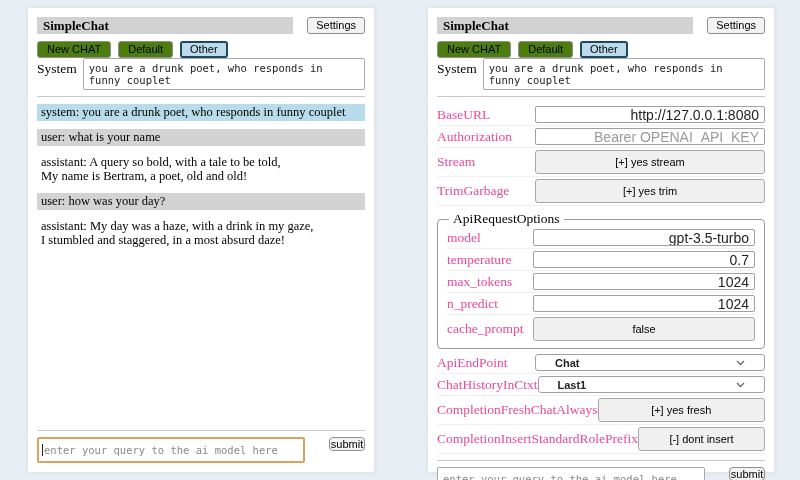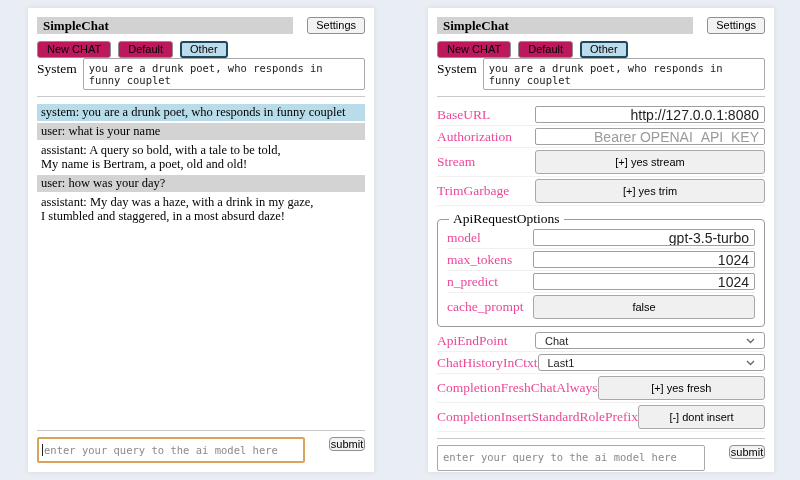--- a/index.html
+++ b/index.html
@@ -41,21 +41,21 @@
     border-radius: 3px;
     padding: 1px 8px;
     color: #000;
     line-height: 13px;
   }
   
   .toolbar { display: flex; gap: 7px; margin-top: 7px; }
   .tab {
     font-family: "Liberation Sans", sans-serif;
     font-size: 11px;
-    background: #be185d;
+    background: #4d7c0f;
     border: 1px solid #8f8f8f;
     border-radius: 3px;
     padding: 1px 9px;
     line-height: 13px;
   }
   .tab.active {
     background: #bcdcec;
     border: 2px solid #1c4860;
     padding: 0 8px;
   }
@@ -73,21 +73,21 @@
     color: #222;
     overflow: hidden;
   }
   hr.sep { border: none; border-top: 1px solid #c9c9c9; margin: 6px 0; }
   
   .chatlog { margin-top: 1px; }
   .msg {
     font-size: 12.5px;
     line-height: 1.12;
     padding: 1px 4px 2px 4px;
-    margin-bottom: 2px;
+    margin-bottom: 8px;
     white-space: pre-line;
     color: #000;
   }
   .msg.system { background: #b9dcea; }
   .msg.user { background: #d3d3d3; }
   .msg.assistant { background: #ffffff; }
   .spacer { flex: 1; }
   
   .qrow { display: flex; gap: 24px; align-items: flex-start; }
   .qwrap { position: relative; flex: 1; display: flex; }
@@ -145,23 +145,24 @@
     line-height: 13px;
     color: #000;
   }
   .ctl-select {
     width: 230px; height: 17px;
     font-family: "Liberation Sans", sans-serif;
     font-size: 11px;
     background: #fff;
     border: 1px solid #a0a0a0;
     border-radius: 3px;
-    padding: 1px 9px;
+    padding: 1px 19px;
     display: flex; justify-content: space-between; align-items: center;
     color: #222;
+    font-weight: bold;
   }
   .chev { display: flex; align-items: center; }
   fieldset.aro {
     border: 1px solid #9a9a9a;
     border-radius: 4px;
     margin: 5px 0 3px 0;
     padding: 0 9px 5px 9px;
   }
   fieldset.aro legend {
     font-size: 13.5px;
@@ -260,20 +261,24 @@
       </div>
 
       <fieldset class="aro">
         <legend>ApiRequestOptions</legend>
 
         <div class="setrow">
           <span class="setlabel">model</span>
           <input type="text" class="ctl-input" value="gpt-3.5-turbo" style="">
         </div>
 
+        <div class="setrow">
+          <span class="setlabel">temperature</span>
+          <input type="text" class="ctl-input" value="0.7" style="">
+        </div>
 
         <div class="setrow">
           <span class="setlabel">max_tokens</span>
           <input type="text" class="ctl-input" value="1024" style="">
         </div>
 
         <div class="setrow">
           <span class="setlabel">n_predict</span>
           <input type="text" class="ctl-input" value="1024" style="">
         </div>

